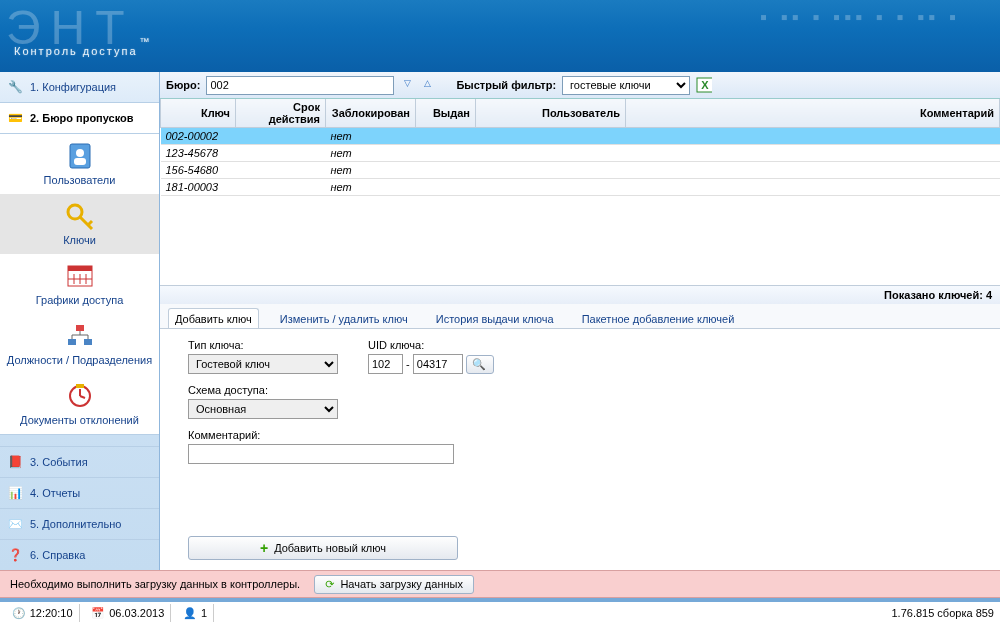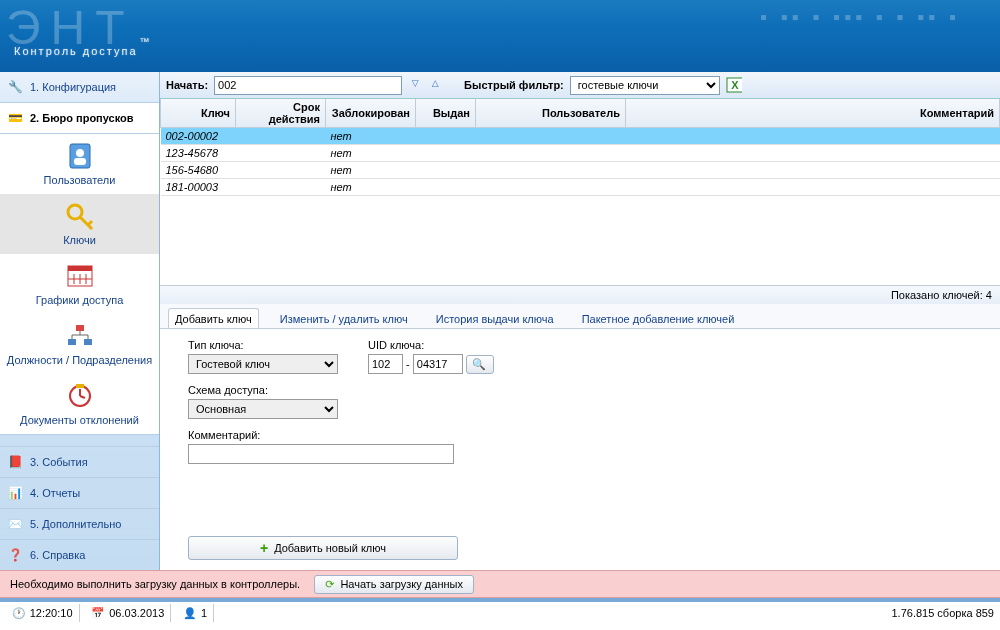--- a/index.html
+++ b/index.html
@@ -31,21 +31,21 @@
 .search-bar { height:27px; background:linear-gradient(#f1f6fc,#dce9f7); border-bottom:1px solid #9cc; display:flex; align-items:center; padding:0 6px; gap:6px;}
 .search-bar label { font-weight:bold; color:#000;}
 .search-bar input[type=text], .search-bar select { border:1px solid #7e9db9; height:19px; padding:0 3px; background:#fff;}
 .arr-btn { width:14px; height:14px; display:inline-block; font-size:9px; color:#3a78c5; cursor:pointer; text-align:center;}
 
 .grid { flex:0 0 auto; background:#fff;}
 .grid table { width:100%; border-collapse:collapse;}
 .grid th { background:linear-gradient(#f5f8fc,#e4ecf6); border:1px solid #c0cddb; border-top:none; text-align:right; padding:2px 5px; font-weight:bold; height:18px;}
 .grid td { border-bottom:1px solid #e0e0e0; padding:2px 5px; height:17px; font-style:italic;}
 .grid tr.selected td { background:#7dd3fc;}
-.grid-footer { text-align:right; padding:3px 8px; background:linear-gradient(#f5f9fe,#e7eef8); border-top:1px solid #c0cddb; font-weight:normal; color:#000;}
+.grid-footer { text-align:right; padding:3px 8px; background:linear-gradient(#f5f9fe,#e7eef8); border-top:1px solid #c0cddb; font-weight:bold; color:#000;}
 .grid-area { flex:0 0 205px; overflow:hidden; display:flex; flex-direction:column;}
 .grid-area .grid { flex:1;}
 
 .tabs { display:flex; gap:14px; padding:4px 8px 0; background:#f7f9fc;}
 .tab { padding:4px 6px; color:#15428b; cursor:pointer; border:1px solid transparent; border-bottom:none;}
 .tab.selected { background:#fff; border-color:#c0cddb; border-radius:3px 3px 0 0; color:#000;}
 .tabline { height:1px; background:#c0cddb; margin-top:-1px;}
 
 .form-area { padding:10px 28px; flex:1; background:#fff; position:relative;}
 .form-row { margin-bottom:10px; display:flex; gap:30px;}
@@ -160,27 +160,27 @@
       </div>
       <div class="nav-item">
         <span class="nav-icon">❓</span>
         <span>6. Справка</span>
       </div>
     </div>
   </div>
 
   <div class="content">
     <div class="search-bar">
-      <label>Начать:</label>
+      <label>Бюро:</label>
       <input type="text" style="width: 188px;" value="002">
       <span class="arr-btn">▽</span>
       <span class="arr-btn">△</span>
       <span style="width:10px"></span>
       <label>Быстрый фильтр:</label>
-      <select style="width:150px"><option>гостевые ключи</option></select>
+      <select style="width:128px"><option>гостевые ключи</option></select>
       <span class="nav-icon" style="cursor:pointer">
         <svg width="18" height="18">
             <rect x="1" y="2" width="16" height="14" fill="#fff" stroke="#2a8a2a"></rect>
             <text x="9" y="13" text-anchor="middle" font-size="10" fill="#2a8a2a" font-weight="bold">X</text>
           </svg>
       </span>
     </div>
 
     <div class="grid-area">
       <div class="grid">

